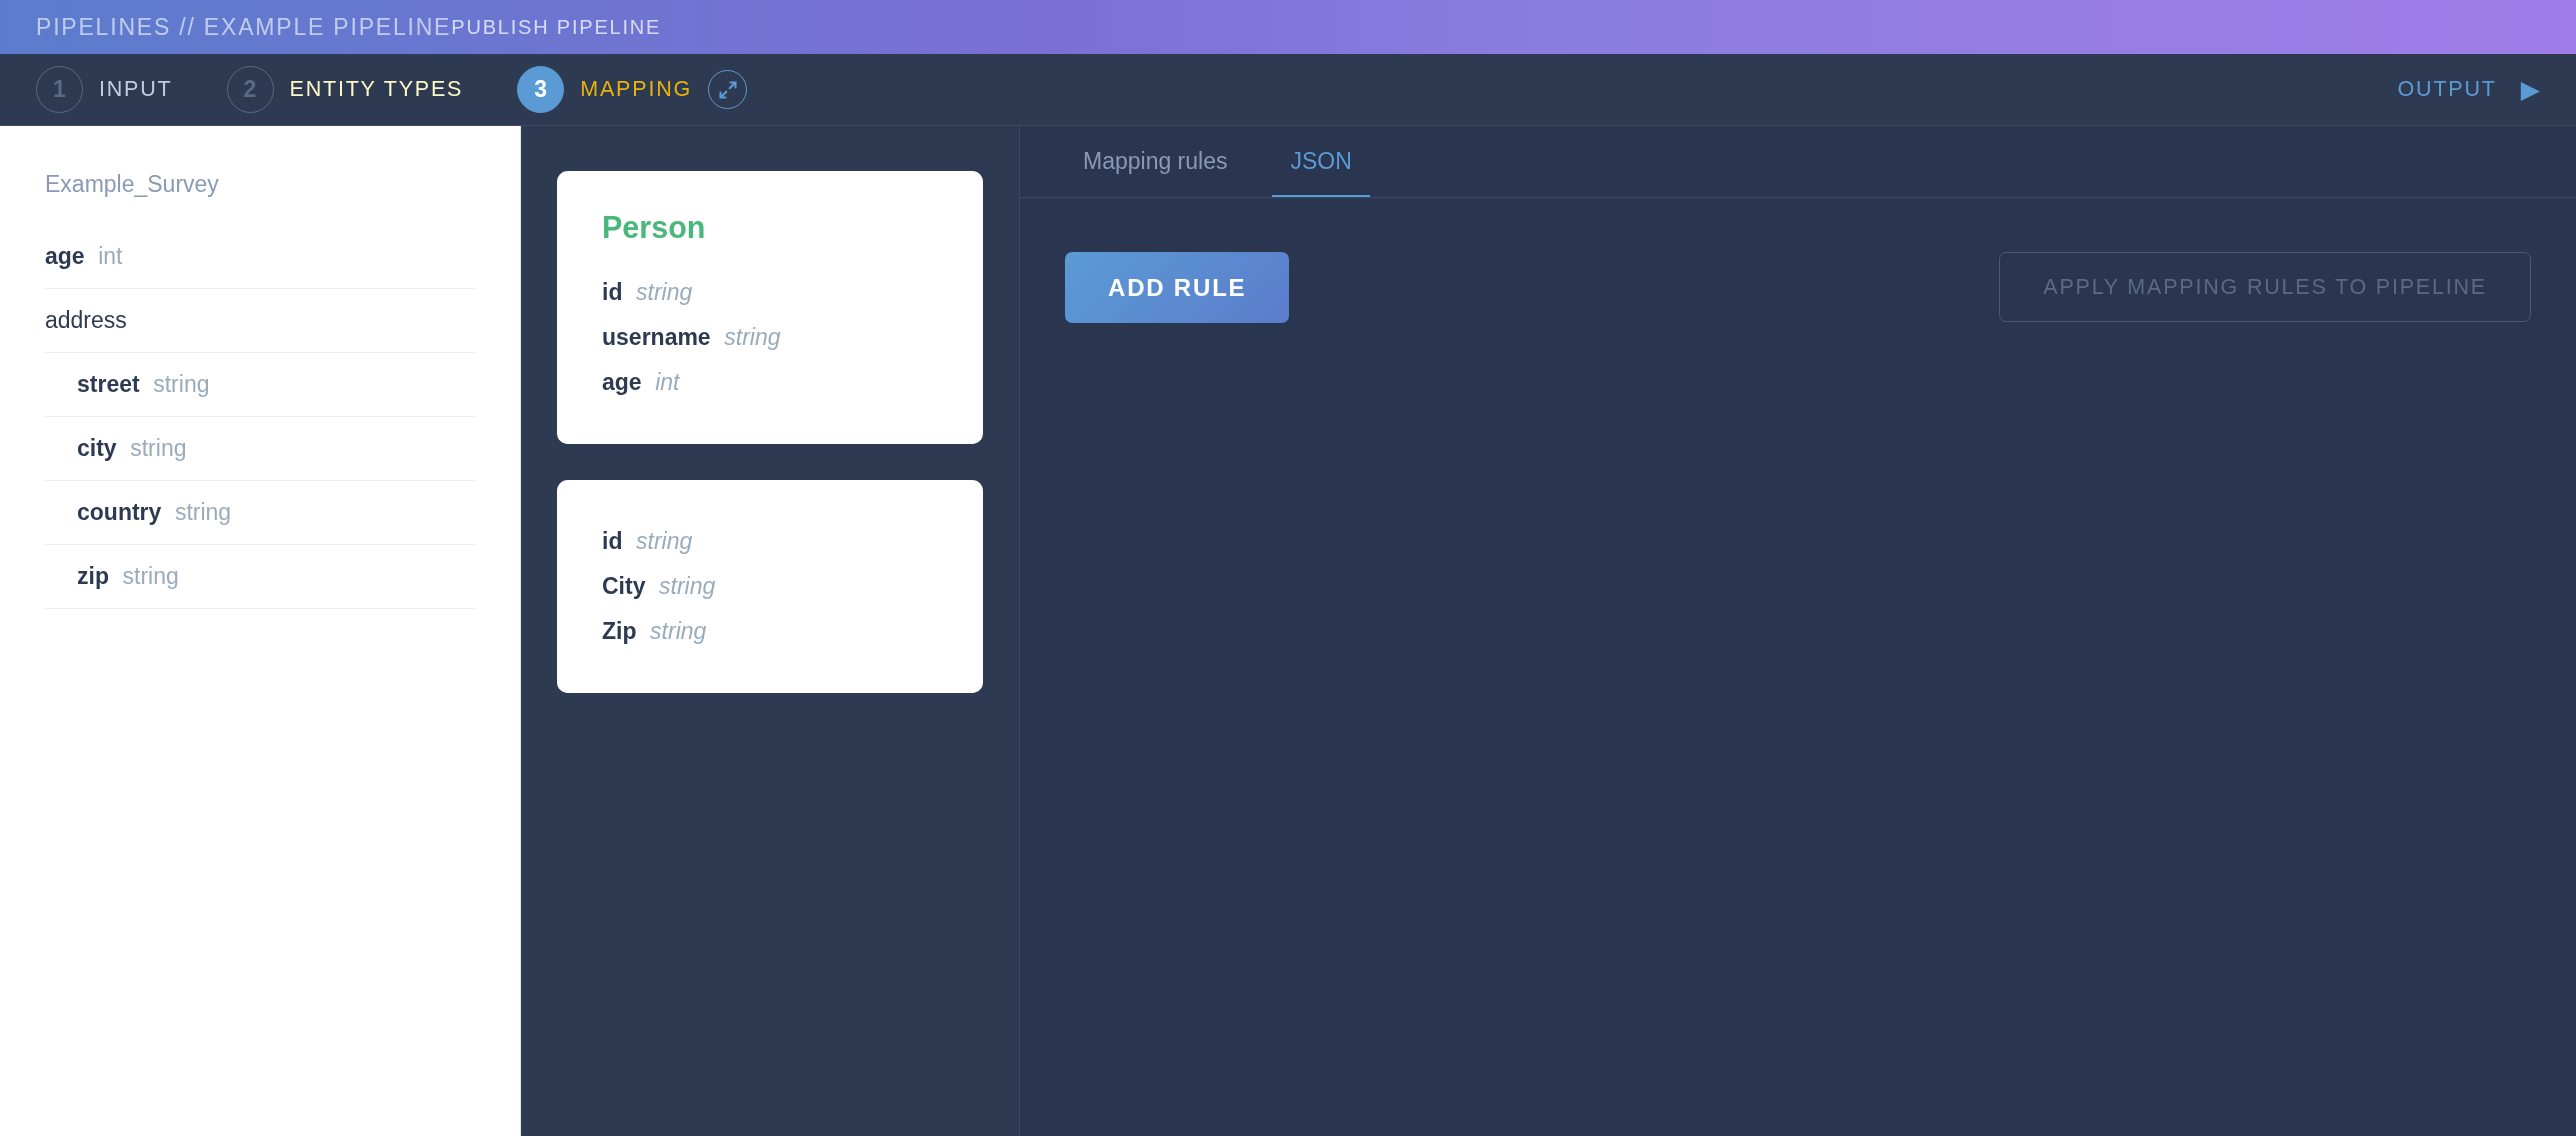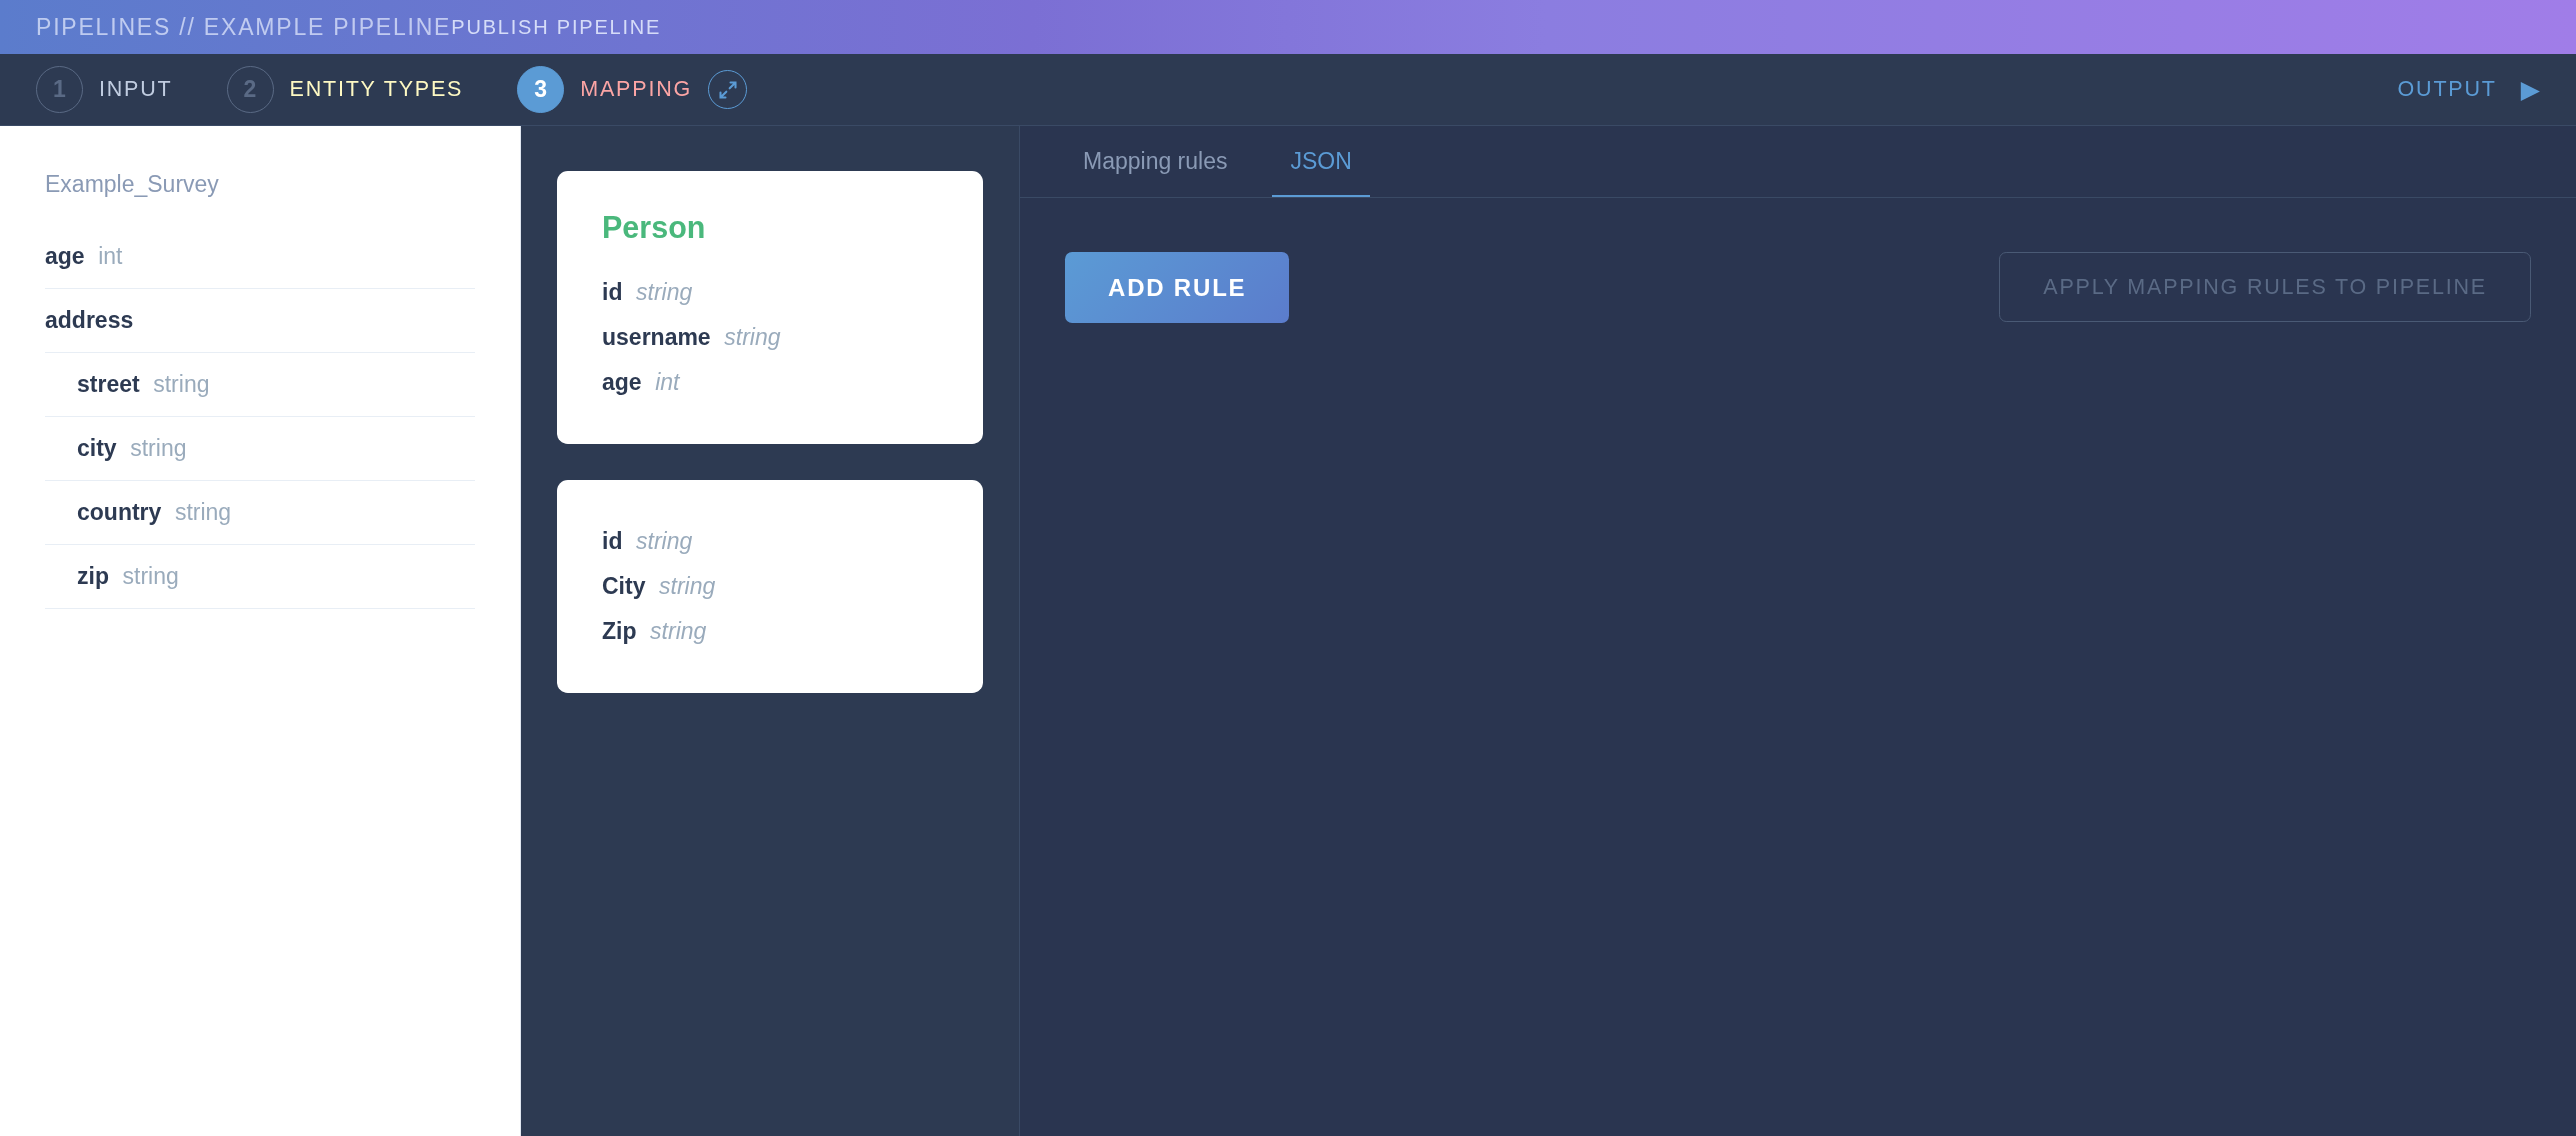--- a/index.html
+++ b/index.html
@@ -70,21 +70,21 @@
       background: #5b9bd5;
       color: white;
       border: 1.8px solid #5b9bd5;
     }
     .step-label {
       font-size: 21.5px;
       letter-spacing: 1.8px;
       text-transform: uppercase;
     }
     .step-label.inactive { color: #fef9c3; }
-    .step-label.active { color: #fca5a5; }
+    .step-label.active { color: #eab308; }
     .step-label.white { color: #c0cce0; }
 
     .output-btn {
       margin-left: auto;
       display: flex;
       align-items: center;
       gap: 24px;
       cursor: pointer;
     }
     .output-label {
@@ -152,21 +152,21 @@
       margin-left: 7.2px;
     }
     .field-item.nested {
       padding-left: 32px;
     }
     .field-group-label {
       padding: 18px 0;
       border-bottom: 0.9px solid #e8eef5;
       font-size: 23px;
       color: #2d3a52;
-      font-weight: 700;
+      font-weight: 400;
     }
 
     
     .entity-panel {
       width: 499px;
       background: #2d3a52;
       padding: 45px 36px;
       flex-shrink: 0;
       border-right: 0.9px solid #3a4a65;
       overflow-y: auto;

